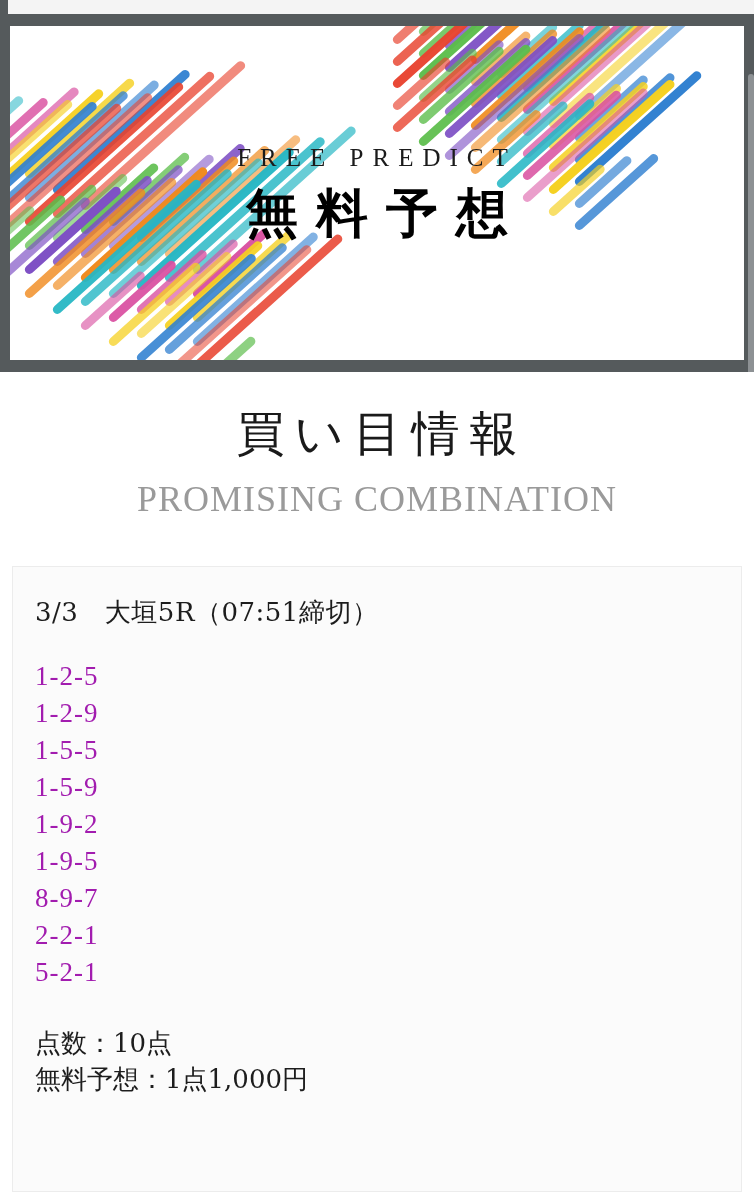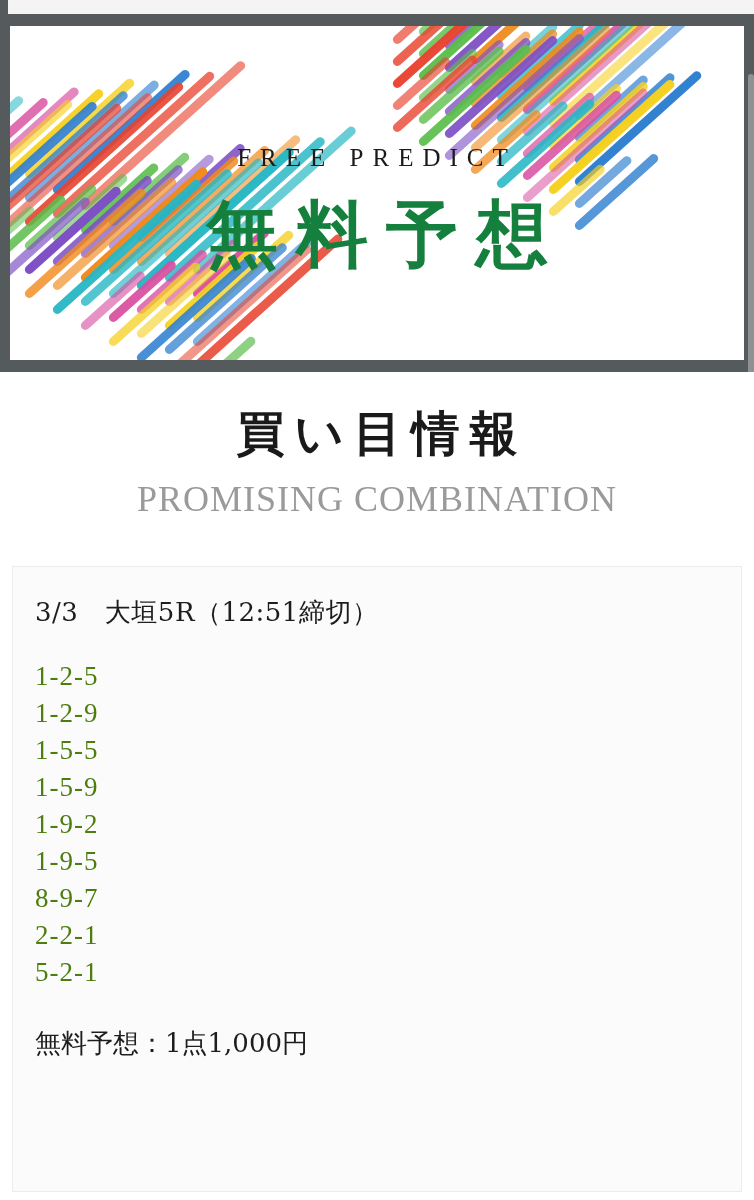--- a/index.html
+++ b/index.html
@@ -73,26 +73,26 @@
     left: 0; right: 0;
     text-align: center;
     font-size: 25px;
     letter-spacing: 9px;
     color: #1b1b1b;
     font-family: "Liberation Serif", serif;
     z-index: 5;
   }
   .hero-title-jp {
     position: absolute;
-    top: 165px;
+    top: 156px;
     left: 0; right: 0;
     text-align: center;
-    font-size: 72px;
+    font-size: 52px;
     letter-spacing: 18px;
-    color: #15803d;
+    color: #000000;
     font-weight: 700;
     font-family: "DejaVu Serif", serif;
     z-index: 5;
     line-height: 1.2;
     text-indent: 18px;
   }
 
   
   .scrollbar {
     position: absolute;
@@ -117,21 +117,21 @@
     position: absolute;
     top: 372px; left: 0;
     width: 754px;
     height: 184px;
     background: #ffffff;
     text-align: center;
   }
   .section-head .jp {
     margin-top: 30px;
     font-size: 48px;
-    font-weight: 700;
+    font-weight: 400;
     letter-spacing: 10px;
     color: #1a1a1a;
     font-family: "DejaVu Serif", serif;
     text-indent: 10px;
   }
   .section-head .en {
     margin-top: 12px;
     font-size: 36px;
     letter-spacing: 1px;
     color: #9a9a9a;
@@ -154,21 +154,21 @@
     color: #1d1d1d;
     font-family: "DejaVu Serif", serif;
     letter-spacing: 0.5px;
     margin-bottom: 28px;
   }
   .combo-list {
     list-style: none;
   }
   .combo-list li {
     font-size: 27px;
-    color: #4d7c0f;
+    color: #a21caf;
     line-height: 37px;
     font-family: "Liberation Serif", serif;
     letter-spacing: 1px;
   }
   .meta {
     margin-top: 34px;
   }
   .meta div {
     font-size: 26px;
     color: #1d1d1d;
@@ -300,30 +300,31 @@
   <div class="scrollbar">
     <div class="thumb"></div>
   </div>
 
   <div class="section-head">
     <div class="jp">買い目情報</div>
     <div class="en">PROMISING COMBINATION</div>
   </div>
 
   <div class="info-card">
-    <div class="race-line">3/3　大垣5R（12:51締切）</div>
+    <div class="race-line">3/3　大垣5R（07:51締切）</div>
     <ul class="combo-list" id="combo-list">
         <li>1-2-5</li>
         <li>1-2-9</li>
         <li>1-5-5</li>
         <li>1-5-9</li>
         <li>1-9-2</li>
         <li>1-9-5</li>
         <li>8-9-7</li>
         <li>2-2-1</li>
         <li>5-2-1</li>
       </ul>
     <div class="meta" id="meta-block">
+        <div>点数：10点</div>
         <div>無料予想：1点1,000円</div>
       </div>
   </div>
 
 </div>
 
 </body></html>

